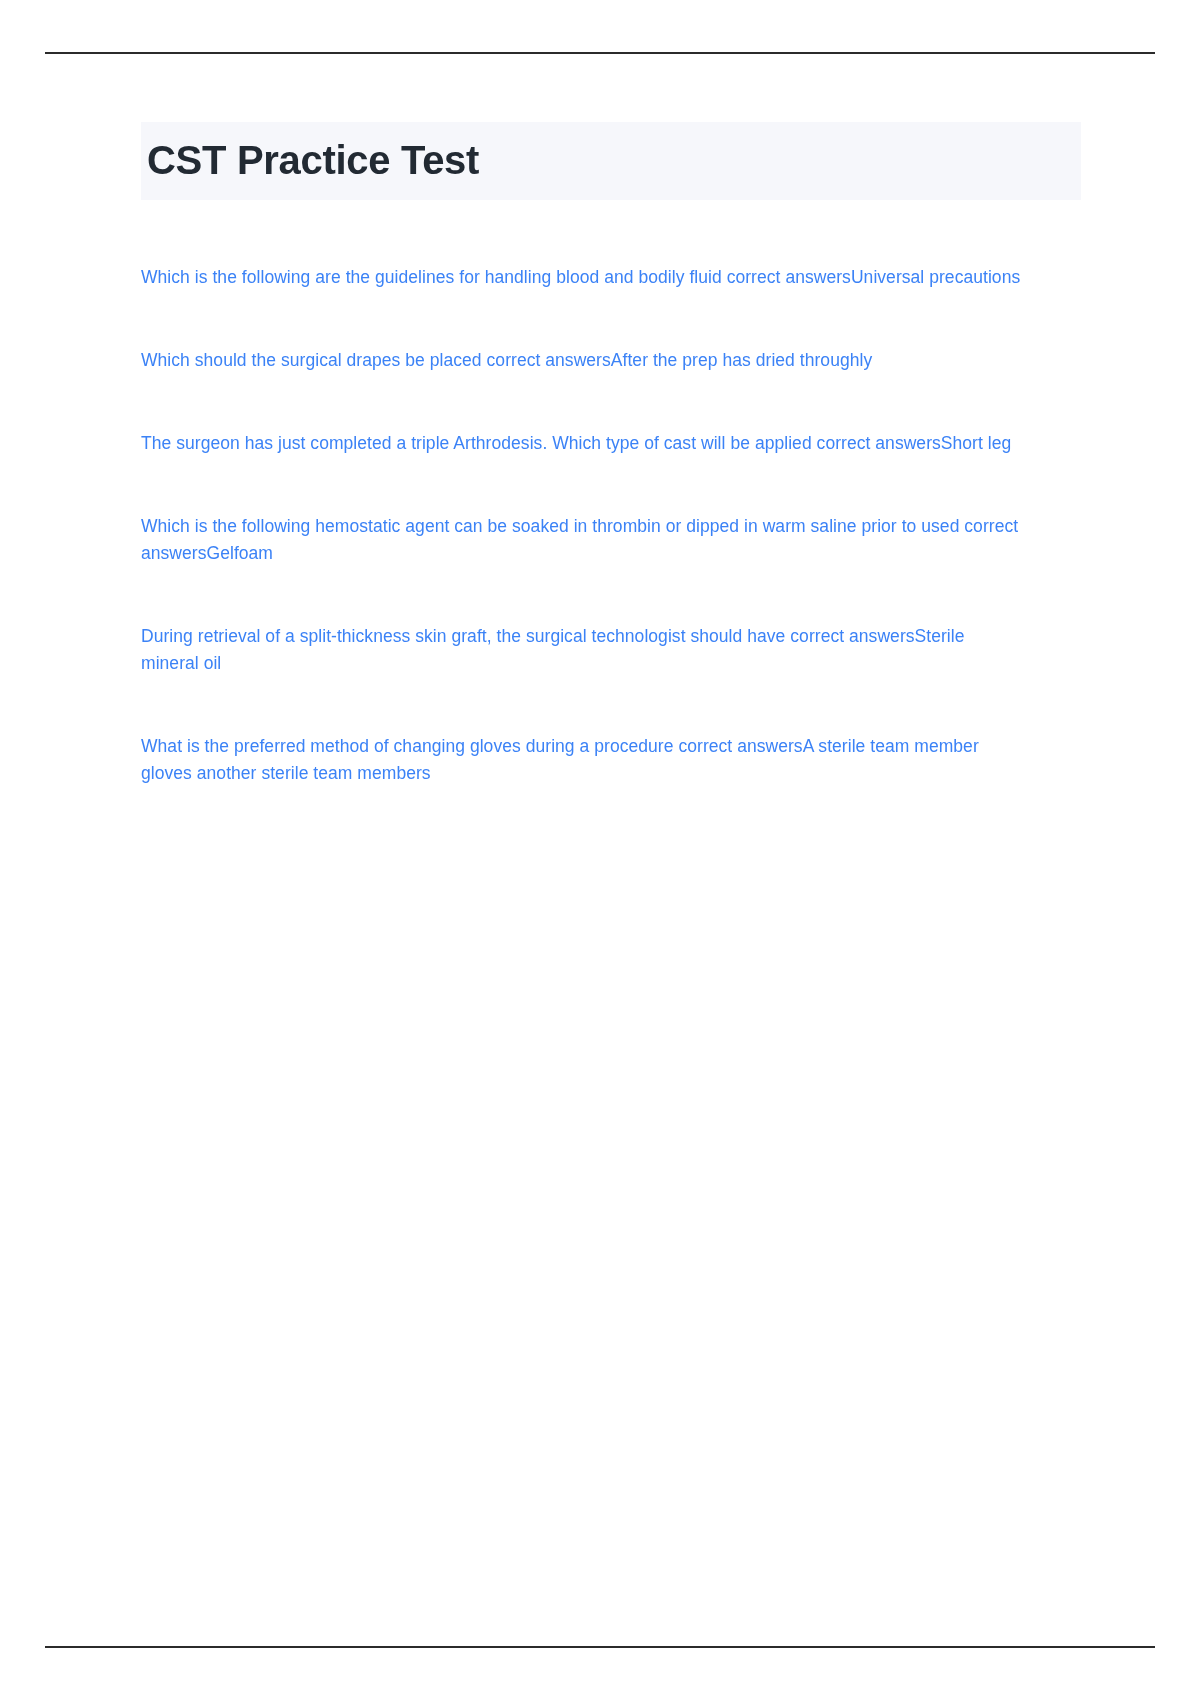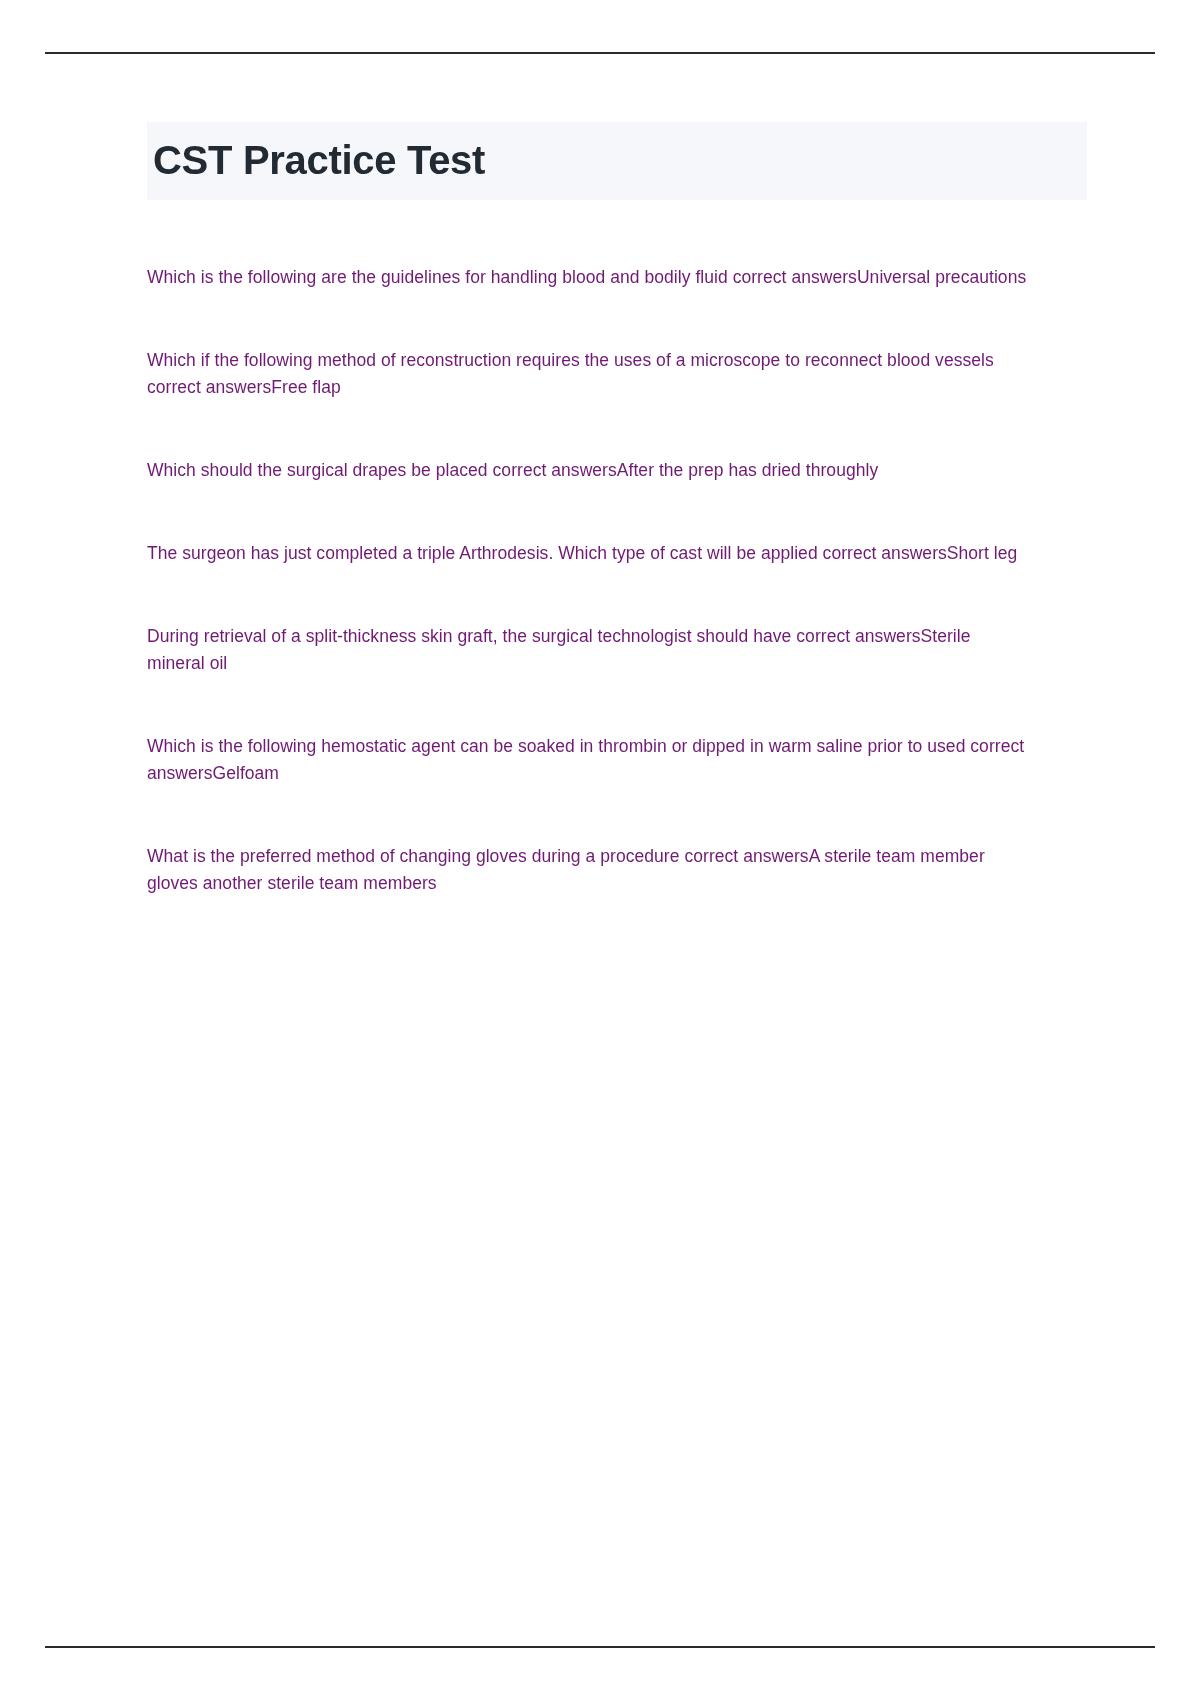--- a/index.html
+++ b/index.html
@@ -26,21 +26,21 @@
     left: 45px;
     right: 45px;
     height: 0;
     border-top: 2px solid #2b2b2b;
   }
   .rule-top { top: 52px; }
   .rule-bottom { bottom: 52px; }
 
   .content {
     position: absolute;
-    left: 147px;
+    left: 141px;
     top: 122px;
     width: 940px;
   }
 
   .title-band {
     background: #f6f7fb;
     padding: 14px 0 16px 0;
   }
   .doc-title {
     font-family: "Liberation Sans", sans-serif;
@@ -52,21 +52,21 @@
     margin: 0;
     padding: 0 6px;
   }
 
   .qa-list {
     margin-top: 64px;
   }
   .qa-item {
     font-size: 17.5px;
     line-height: 27px;
-    color: #701a75;
+    color: #3b82f6;
     margin: 0 0 56px 0;
     max-width: 885px;
     letter-spacing: 0.05px;
   }
   .qa-item:last-child { margin-bottom: 12px; }
 </style>
 </head>
 <body>
 
 <div class="page">
@@ -74,25 +74,24 @@
   <div class="rule rule-top"></div>
 
   <div class="content">
 
     <div class="title-band">
       <h1 class="doc-title">CST Practice Test</h1>
     </div>
 
     <div class="qa-list">
       <p class="qa-item">Which is the following are the guidelines for handling blood and bodily fluid correct answersUniversal precautions</p>
-      <p class="qa-item">Which if the following method of reconstruction requires the uses of a microscope to reconnect blood vessels correct answersFree flap</p>
       <p class="qa-item">Which should the surgical drapes be placed correct answersAfter the prep has dried throughly</p>
       <p class="qa-item">The surgeon has just completed a triple Arthrodesis. Which type of cast will be applied correct answersShort leg</p>
+      <p class="qa-item">Which is the following hemostatic agent can be soaked in thrombin or dipped in warm saline prior to used correct answersGelfoam</p>
       <p class="qa-item">During retrieval of a split-thickness skin graft, the surgical technologist should have correct answersSterile mineral oil</p>
-      <p class="qa-item">Which is the following hemostatic agent can be soaked in thrombin or dipped in warm saline prior to used correct answersGelfoam</p>
       <p class="qa-item">What is the preferred method of changing gloves during a procedure correct answersA sterile team member gloves another sterile team members</p>
     </div>
 
   </div>
 
   <div class="rule rule-bottom"></div>
 
 </div>
 
 </body></html>

